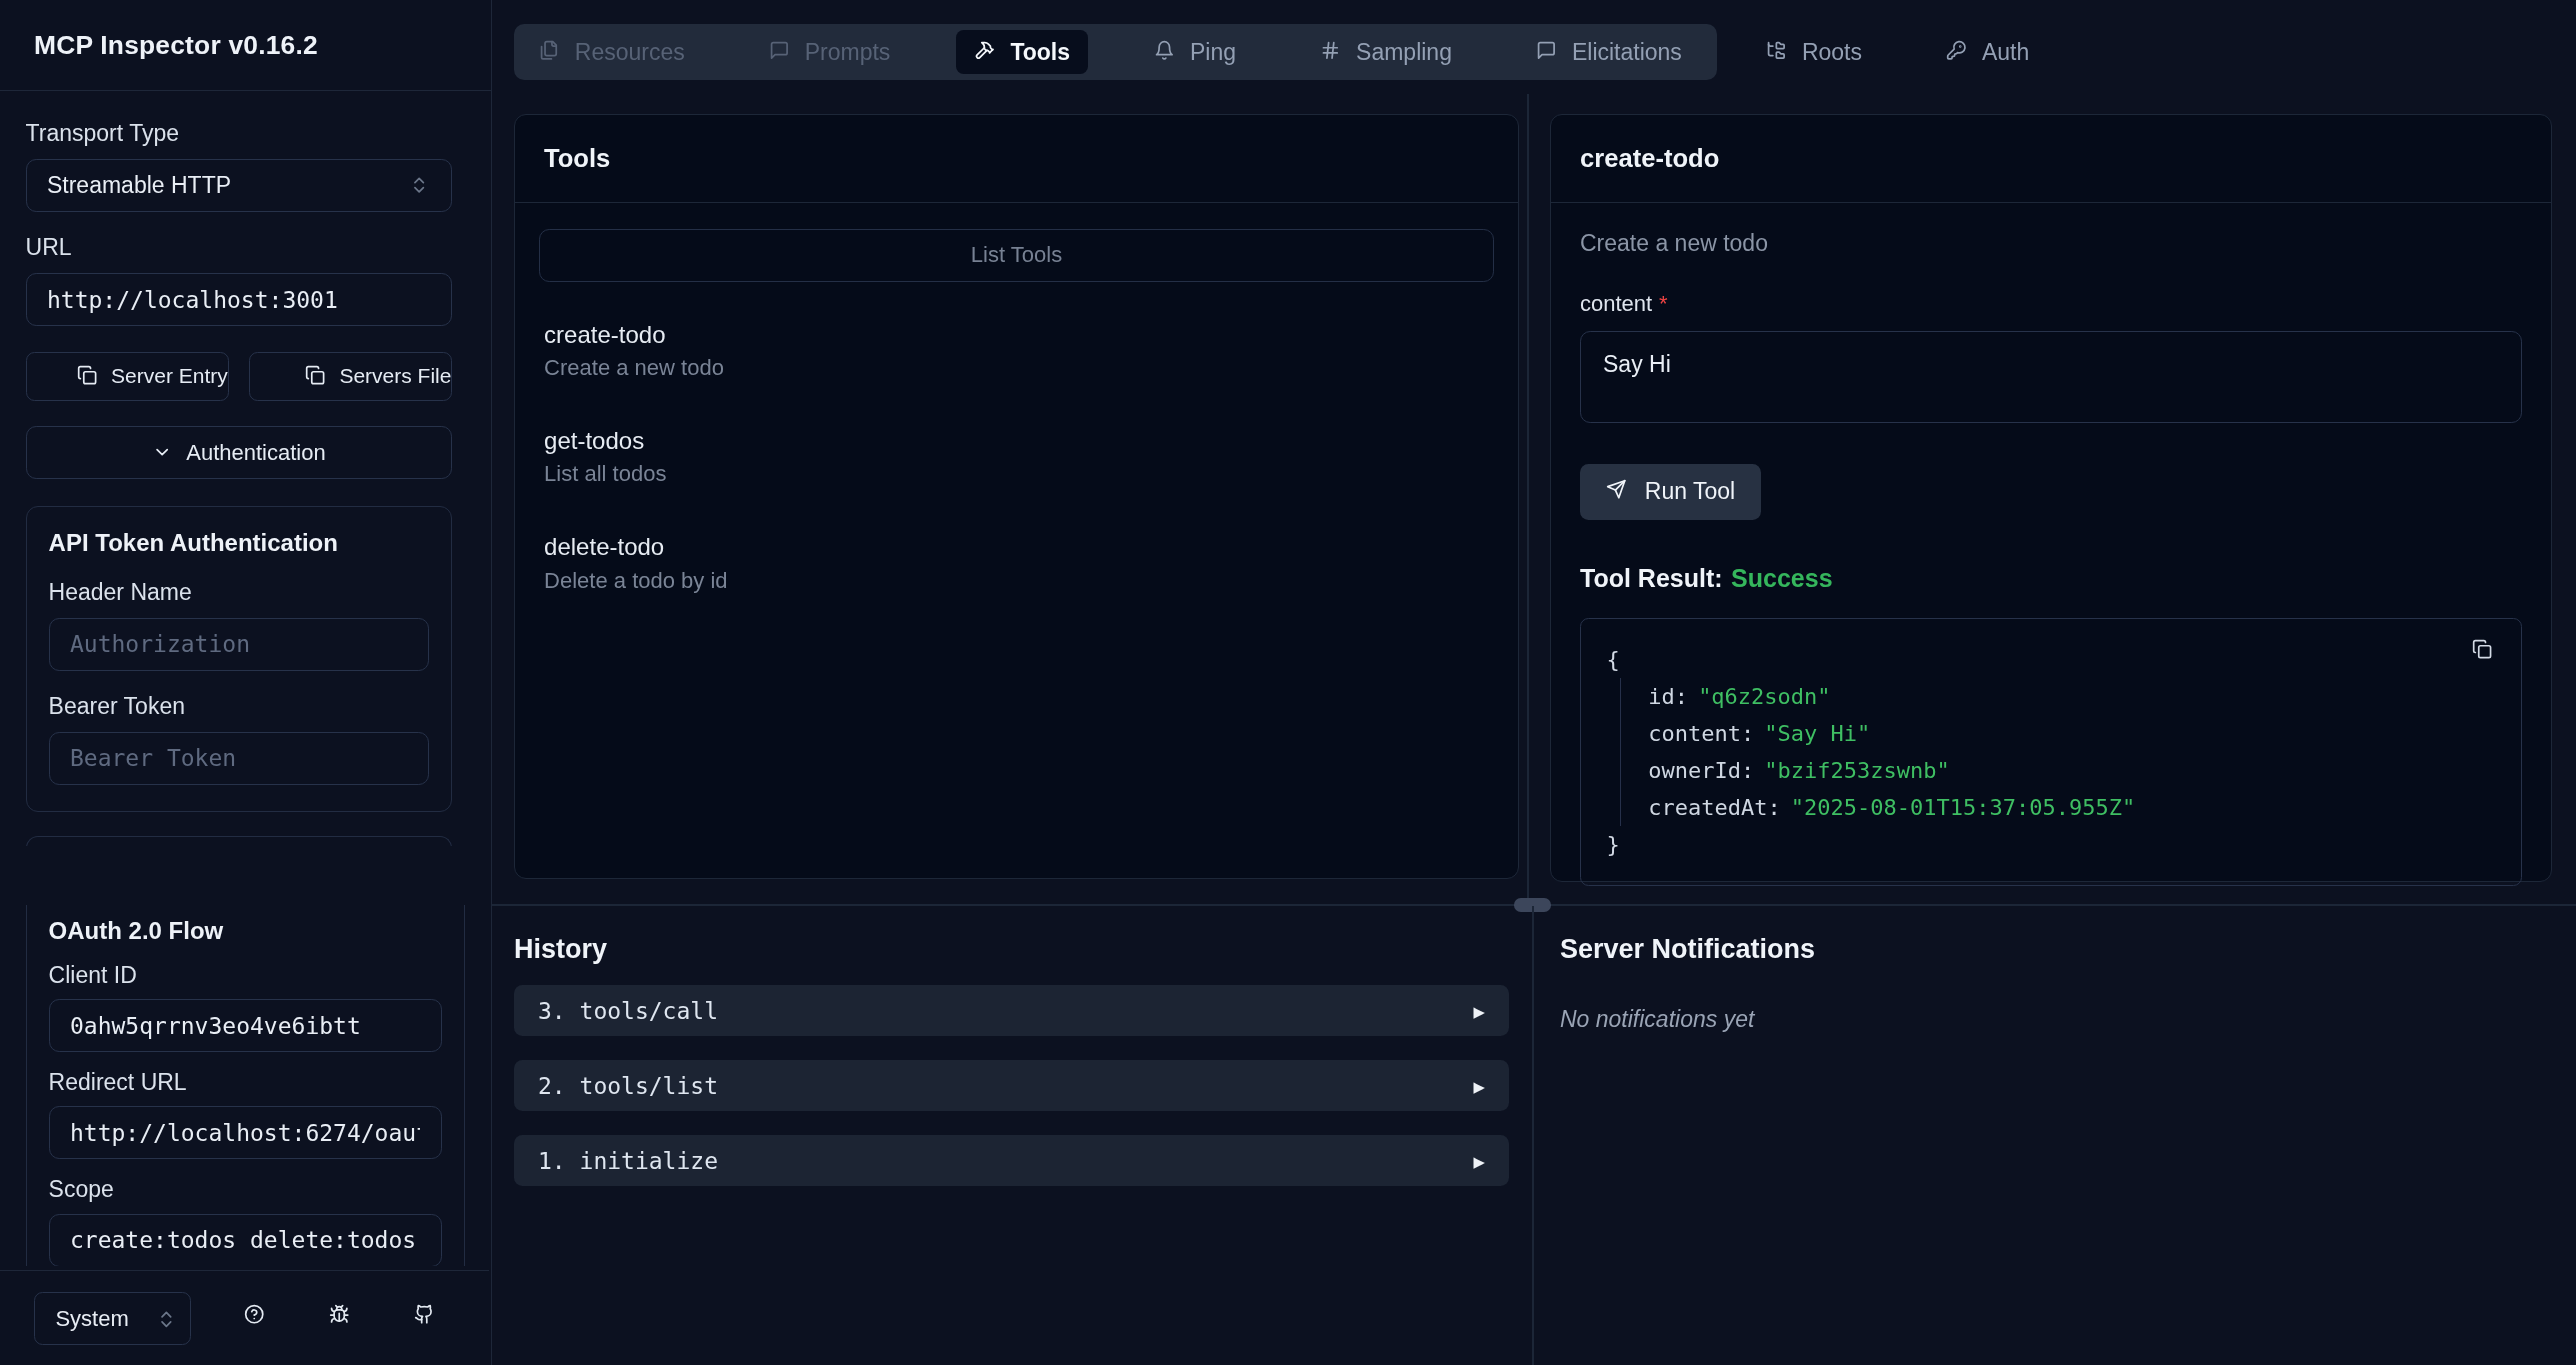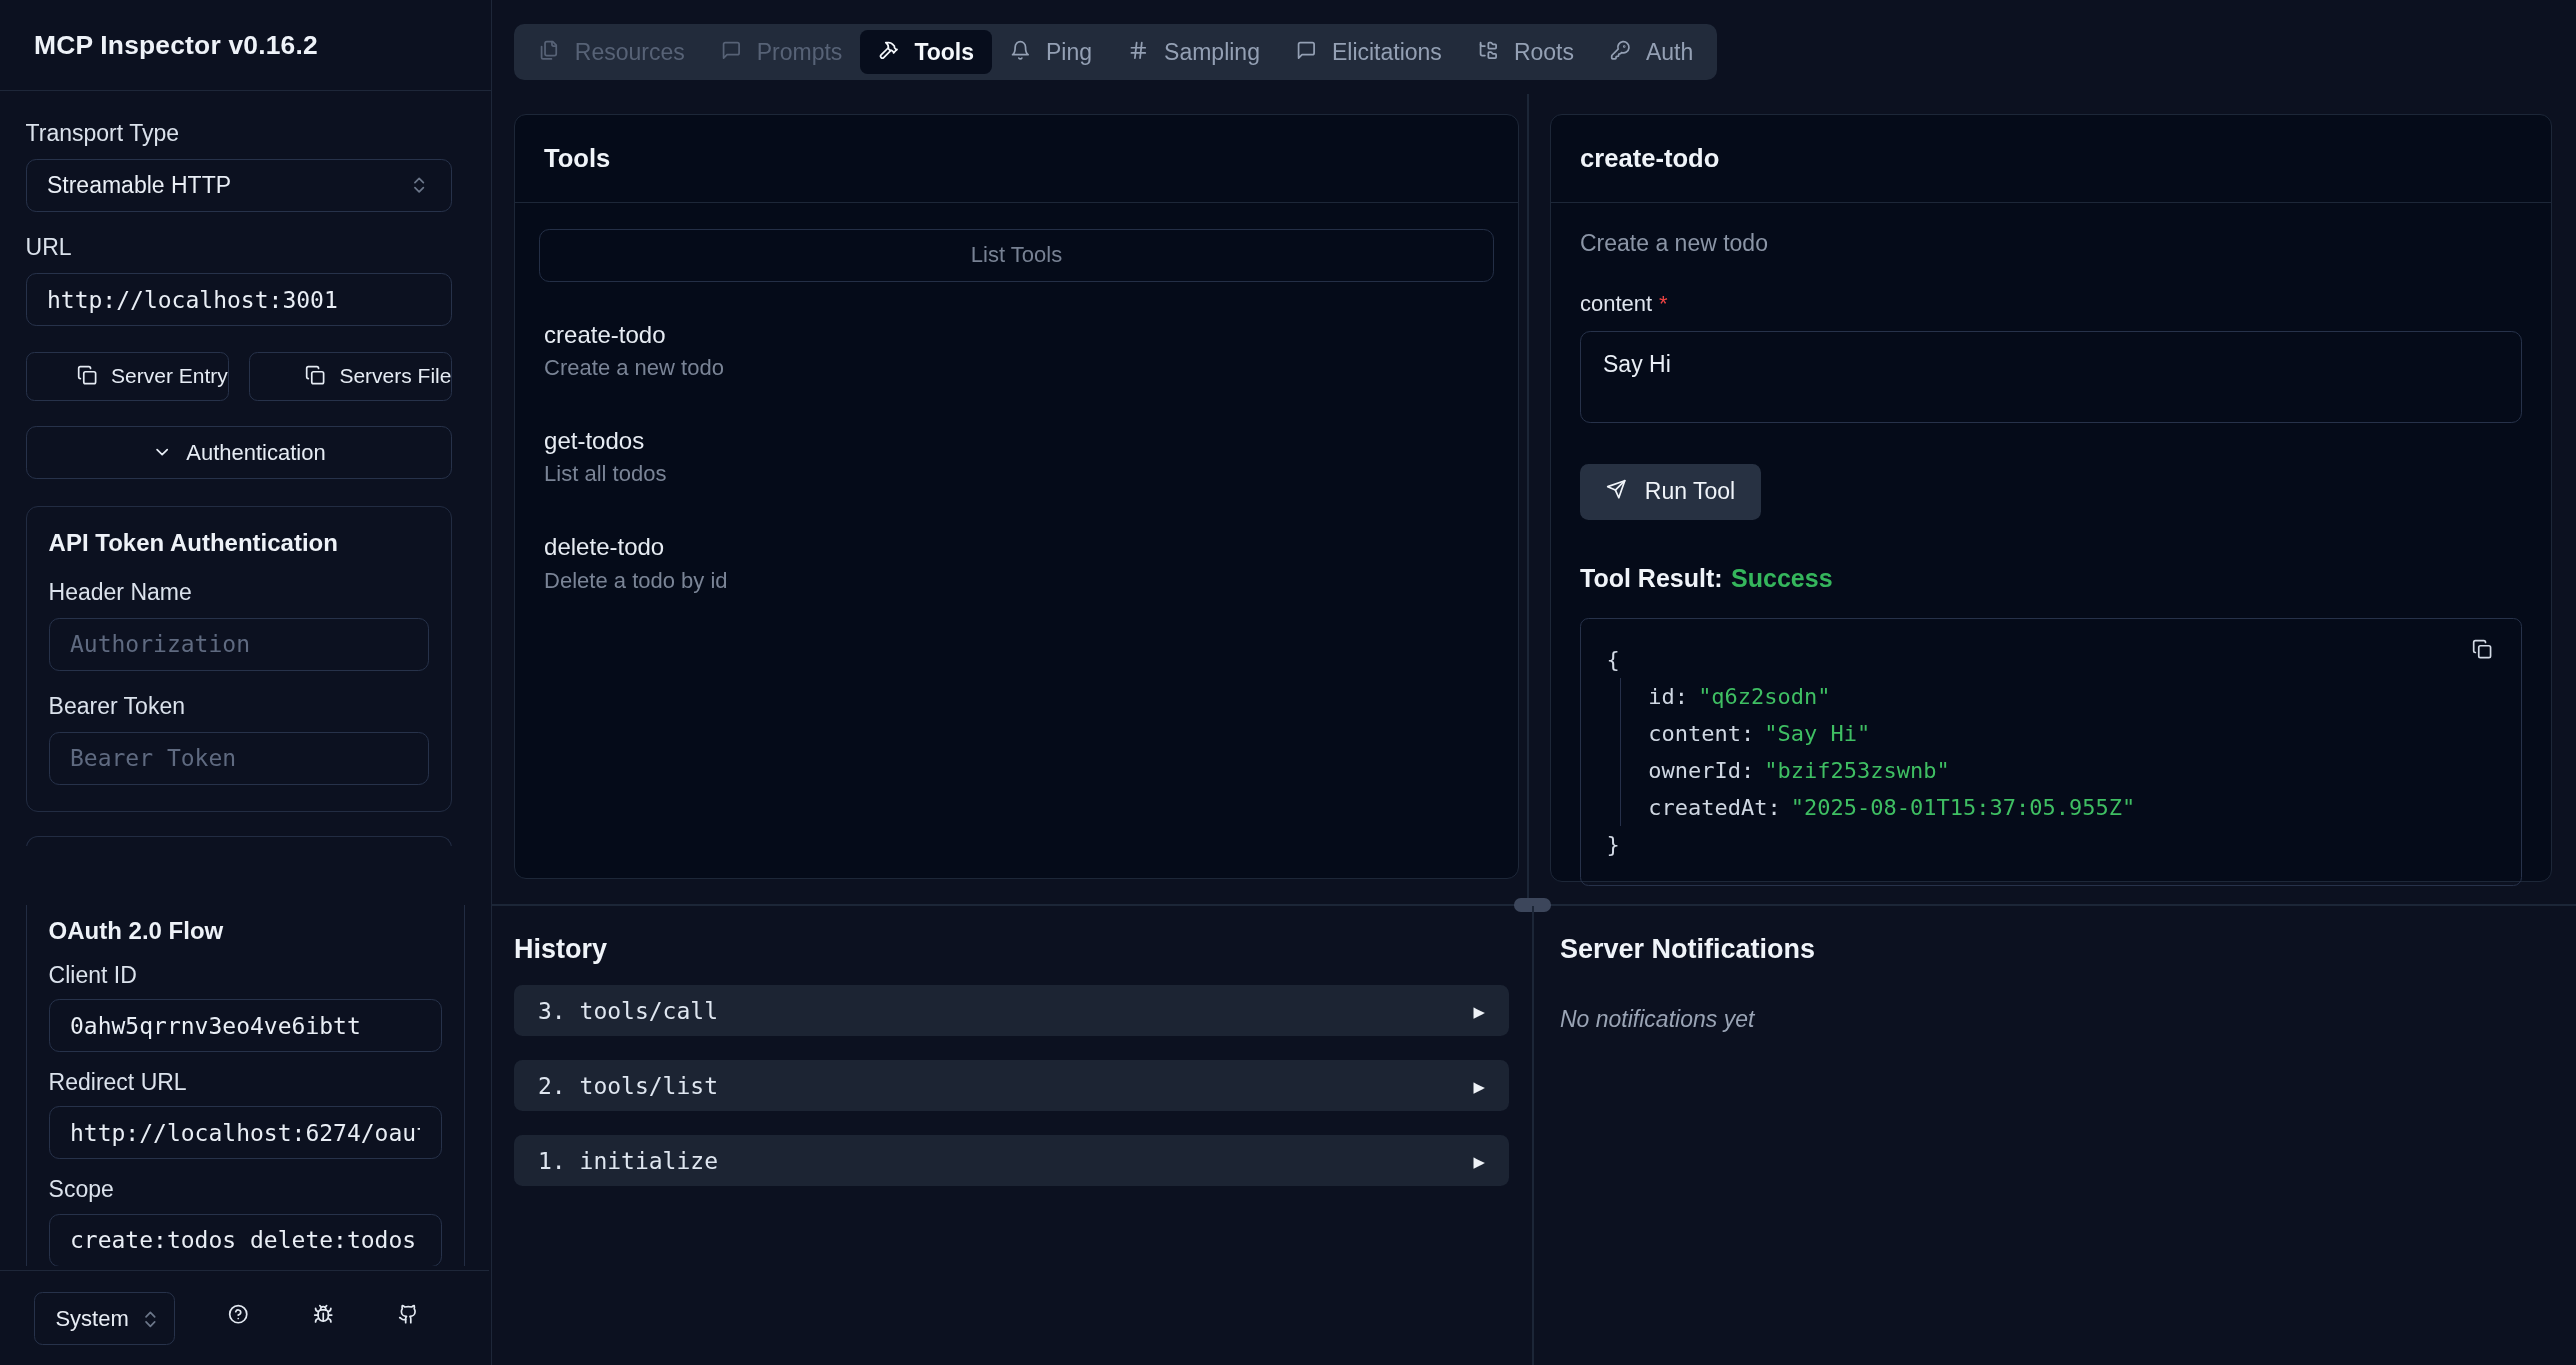--- a/index.html
+++ b/index.html
@@ -68,34 +68,34 @@
     border-left:1.7px solid #222c42; border-right:1.7px solid #222c42;
     height:100%; padding:12px 22px 0;
   }
   .oauth-card .field-label { margin:17px 0 10.2px; }
 
   .sidebar-footer {
     position:absolute; bottom:0; left:0; right:1.7px; height:96px;
     border-top:1.7px solid #1e2739; display:flex; align-items:center; padding:0 0 0 34px;
   }
   .theme-select {
-    width:141px; height:53px; border:1.7px solid #27324a; border-radius:8.5px;
+    width:157px; height:53px; border:1.7px solid #27324a; border-radius:8.5px;
     display:flex; align-items:center; padding:0 15.3px 0 20.4px; gap:8.5px;
     font-size:22px; color:#e8edf4; cursor:pointer;
   }
   .footer-icons { display:flex; gap:56px; margin-left:53px; }
   .footer-icon-btn { width:29px; height:29px; color:#e3e9f1; background:none; border:none; cursor:pointer; }
   .footer-icon-btn .icon { width:29px; height:29px; }
 
   
   .main { position:absolute; left:492px; top:0; width:2084px; height:1366px; }
 
   .tabbar {
     position:absolute; left:22px; top:24px; width:1203px; height:56px;
-    background:#222b3b; border-radius:10.2px; display:flex; align-items:center; padding:0 6.8px;
+    background:#222b3b; border-radius:10.2px; display:flex; align-items:center; padding:0 6.8px;gap:48px;
   }
   .tab {
     height:44px; border-radius:7.7px; display:flex; align-items:center; gap:11px;
     padding:0 18px; font-size:23px; font-weight:500; color:#94a0b4; cursor:pointer; background:none; border:none;
   }
   .tab .icon { width:25px; height:25px; }
   .tab.disabled { color:#576276; cursor:default; }
   .tab.active { background:#070d1c; color:#f5f8fc; font-weight:600; }
 
   .panel-card {

